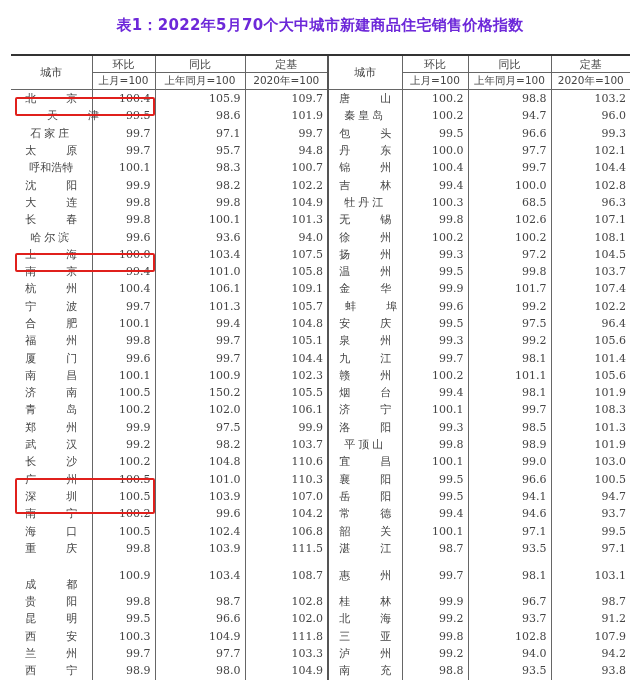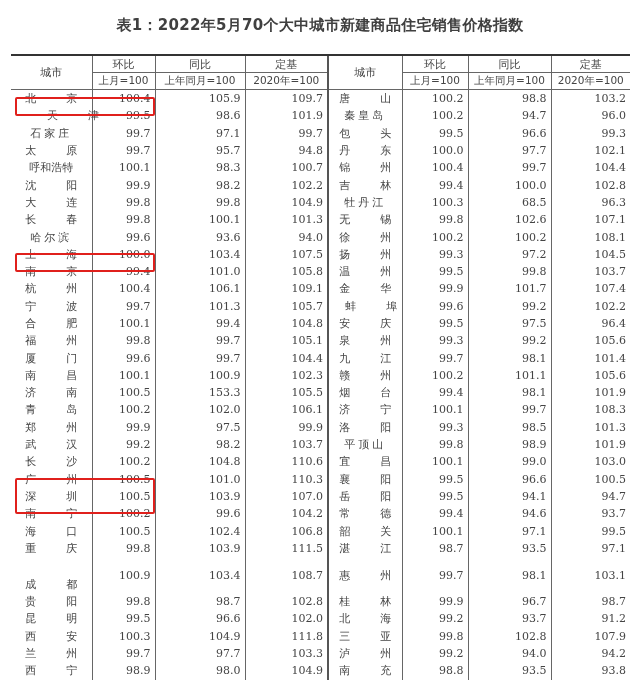--- a/index.html
+++ b/index.html
@@ -12,21 +12,21 @@
     overflow: hidden;
     font-family: "DejaVu Sans", sans-serif;
     color: #333;
   }
   .title {
     position: absolute;
     top: 16px; left: 0; width: 640px;
     text-align: center;
     font-size: 15px;
     font-weight: bold;
-    color: #404040;
+    color: #6d28d9;
     letter-spacing: 0.3px;
   }
   .table-wrap {
     position: absolute;
     top: 54px; left: 11px;
     width: 619px;
   }
   table {
     border-collapse: collapse;
     width: 619px;
@@ -276,21 +276,21 @@
           <td class="num bl">100.9</td>
           <td class="num bl">102.3</td>
           <td class="city bl2"><span style="display: inline-block; width: 52px; text-align: justify; text-align-last: justify; letter-spacing: 0px;">赣 州</span></td>
           <td class="num bl">100.2</td>
           <td class="num bl">101.1</td>
           <td class="num bl">105.6</td>
         </tr>
         <tr>
           <td class="city"><span style="display: inline-block; width: 52px; text-align: justify; text-align-last: justify; letter-spacing: 0px;">济 南</span></td>
           <td class="num bl">100.5</td>
-          <td class="num bl">153.3</td>
+          <td class="num bl">150.2</td>
           <td class="num bl">105.5</td>
           <td class="city bl2"><span style="display: inline-block; width: 52px; text-align: justify; text-align-last: justify; letter-spacing: 0px;">烟 台</span></td>
           <td class="num bl">99.4</td>
           <td class="num bl">98.1</td>
           <td class="num bl">101.9</td>
         </tr>
         <tr>
           <td class="city"><span style="display: inline-block; width: 52px; text-align: justify; text-align-last: justify; letter-spacing: 0px;">青 岛</span></td>
           <td class="num bl">100.2</td>
           <td class="num bl">102.0</td>

